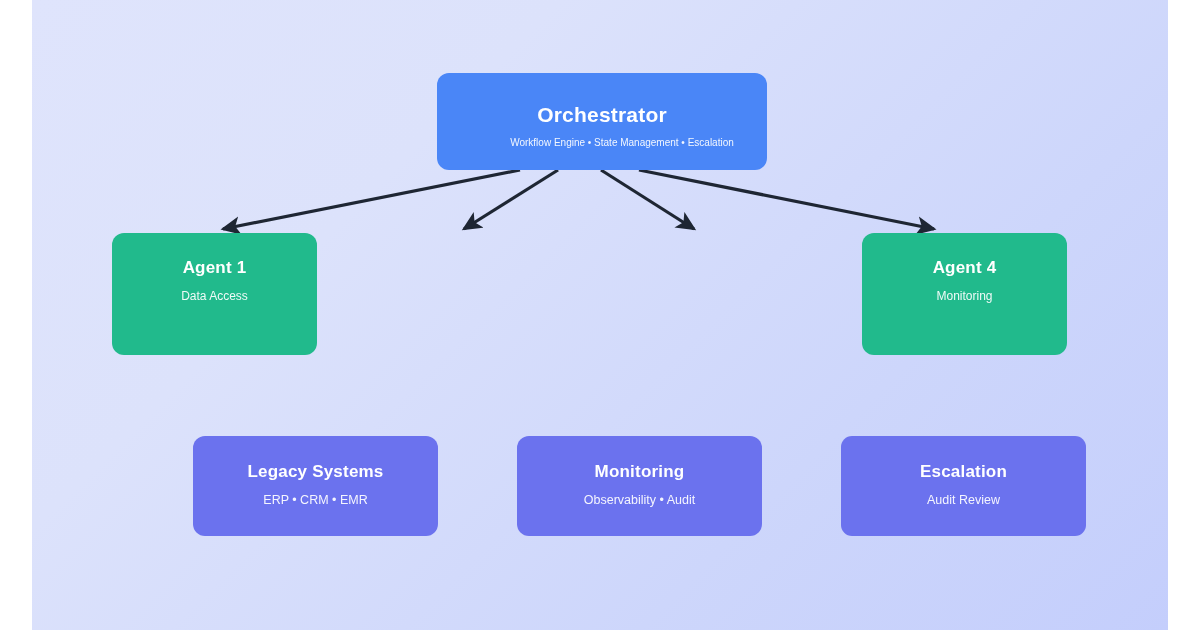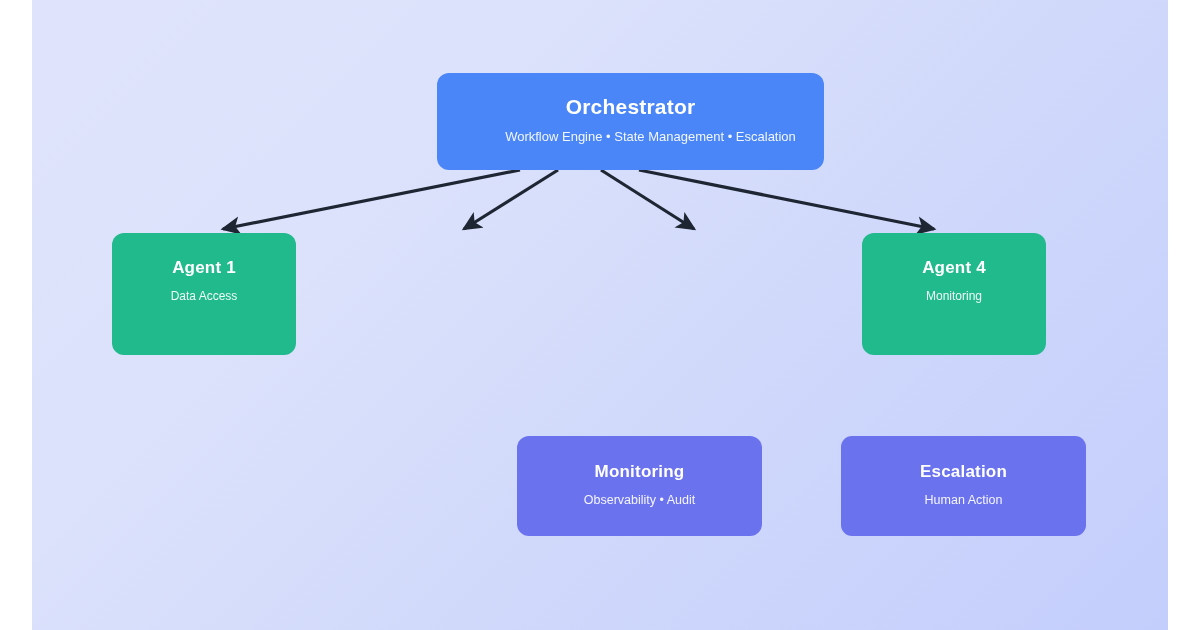--- a/index.html
+++ b/index.html
@@ -60,32 +60,32 @@
   }
   .node .node-sub {
     line-height: 1.2;
     color: rgba(255,255,255,0.93);
   }
 
   
   #node-orchestrator {
     left: 437px;
     top: 73px;
-    width: 387px;
+    width: 330px;
     height: 97px;
     background: #4a86f7;
-    padding-top: 22px;
+    padding-top: 30px;
   }
   #node-orchestrator .node-title { font-size: 21px; }
-  #node-orchestrator .node-sub { font-size: 13px; margin-top: 11px; margin-left: 40px; }
+  #node-orchestrator .node-sub { font-size: 10px; margin-top: 11px; margin-left: 40px; }
 
   
   .agent-node {
     top: 233px;
-    width: 184px;
+    width: 205px;
     height: 122px;
     background: #21ba8c;
     padding-top: 26px;
   }
   .agent-node .node-title { font-size: 17px; }
   .agent-node .node-sub { font-size: 12px; margin-top: 11px; }
 
   #node-agent-1 { left: 112px; }
   #node-agent-2 { left: 355px; }
   #node-agent-3 { left: 599px; }
@@ -138,24 +138,28 @@
     <div class="node-sub">Data Access</div>
   </div>
 
 
 
   <div class="node agent-node" id="node-agent-4">
     <div class="node-title">Agent 4</div>
     <div class="node-sub">Monitoring</div>
   </div>
 
+  <div class="node support-node" id="node-legacy-systems">
+    <div class="node-title">Legacy Systems</div>
+    <div class="node-sub">ERP • CRM • EMR</div>
+  </div>
 
   <div class="node support-node" id="node-monitoring">
     <div class="node-title">Monitoring</div>
     <div class="node-sub">Observability • Audit</div>
   </div>
 
   <div class="node support-node" id="node-escalation">
     <div class="node-title">Escalation</div>
-    <div class="node-sub">Human Action</div>
+    <div class="node-sub">Audit Review</div>
   </div>
 
 </div>
 
 </body></html>

